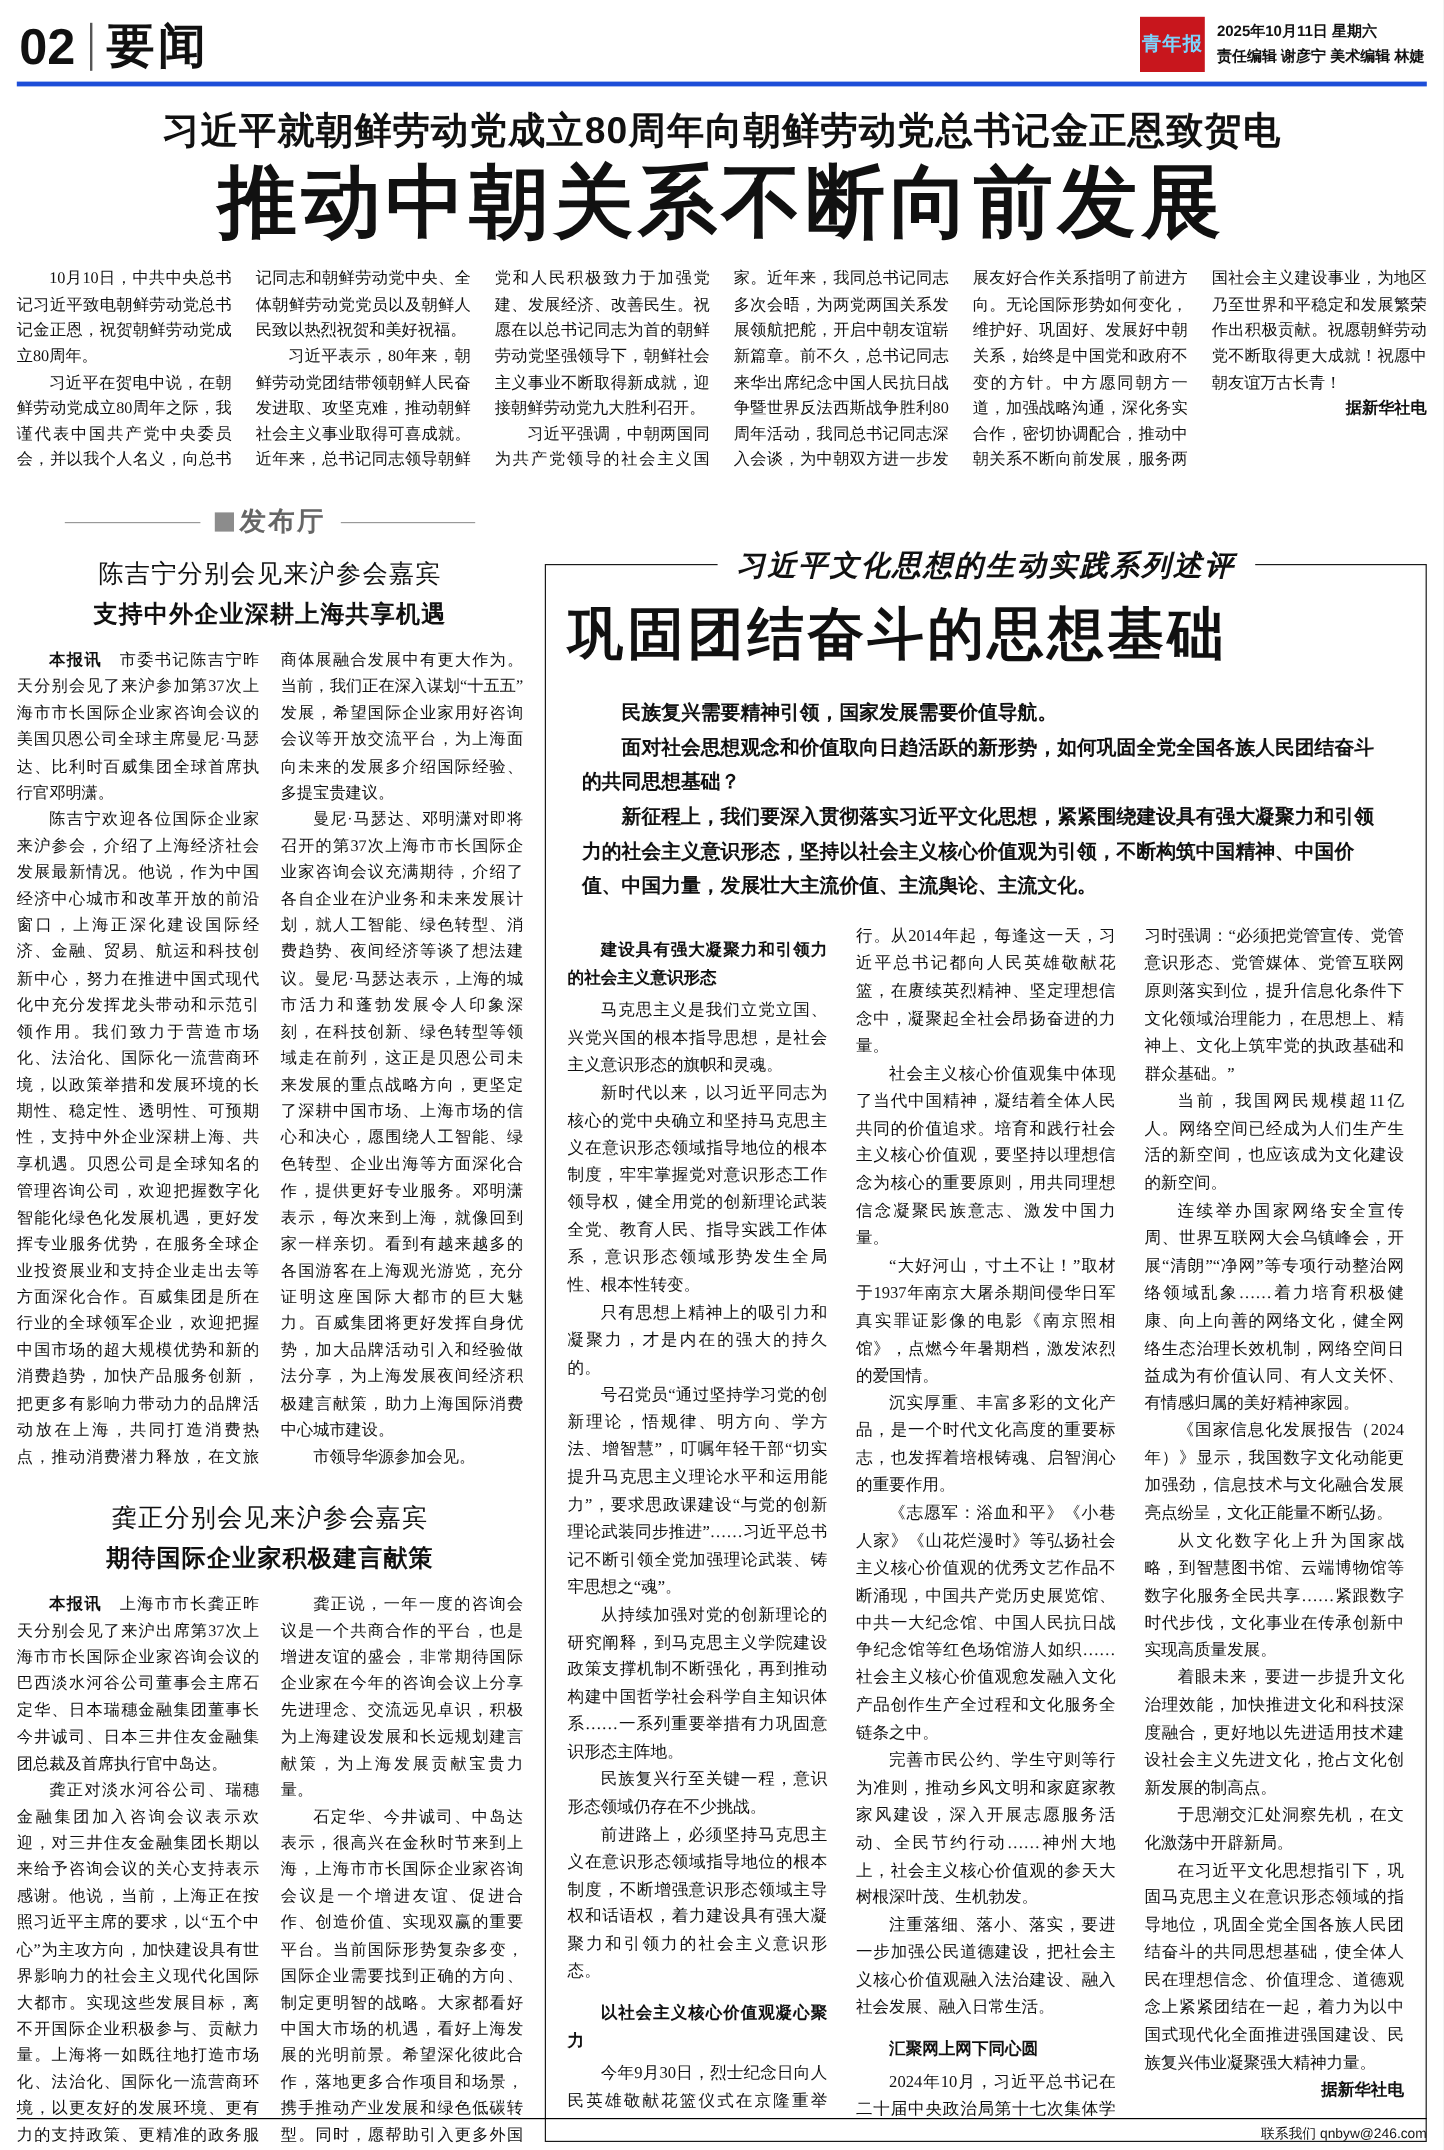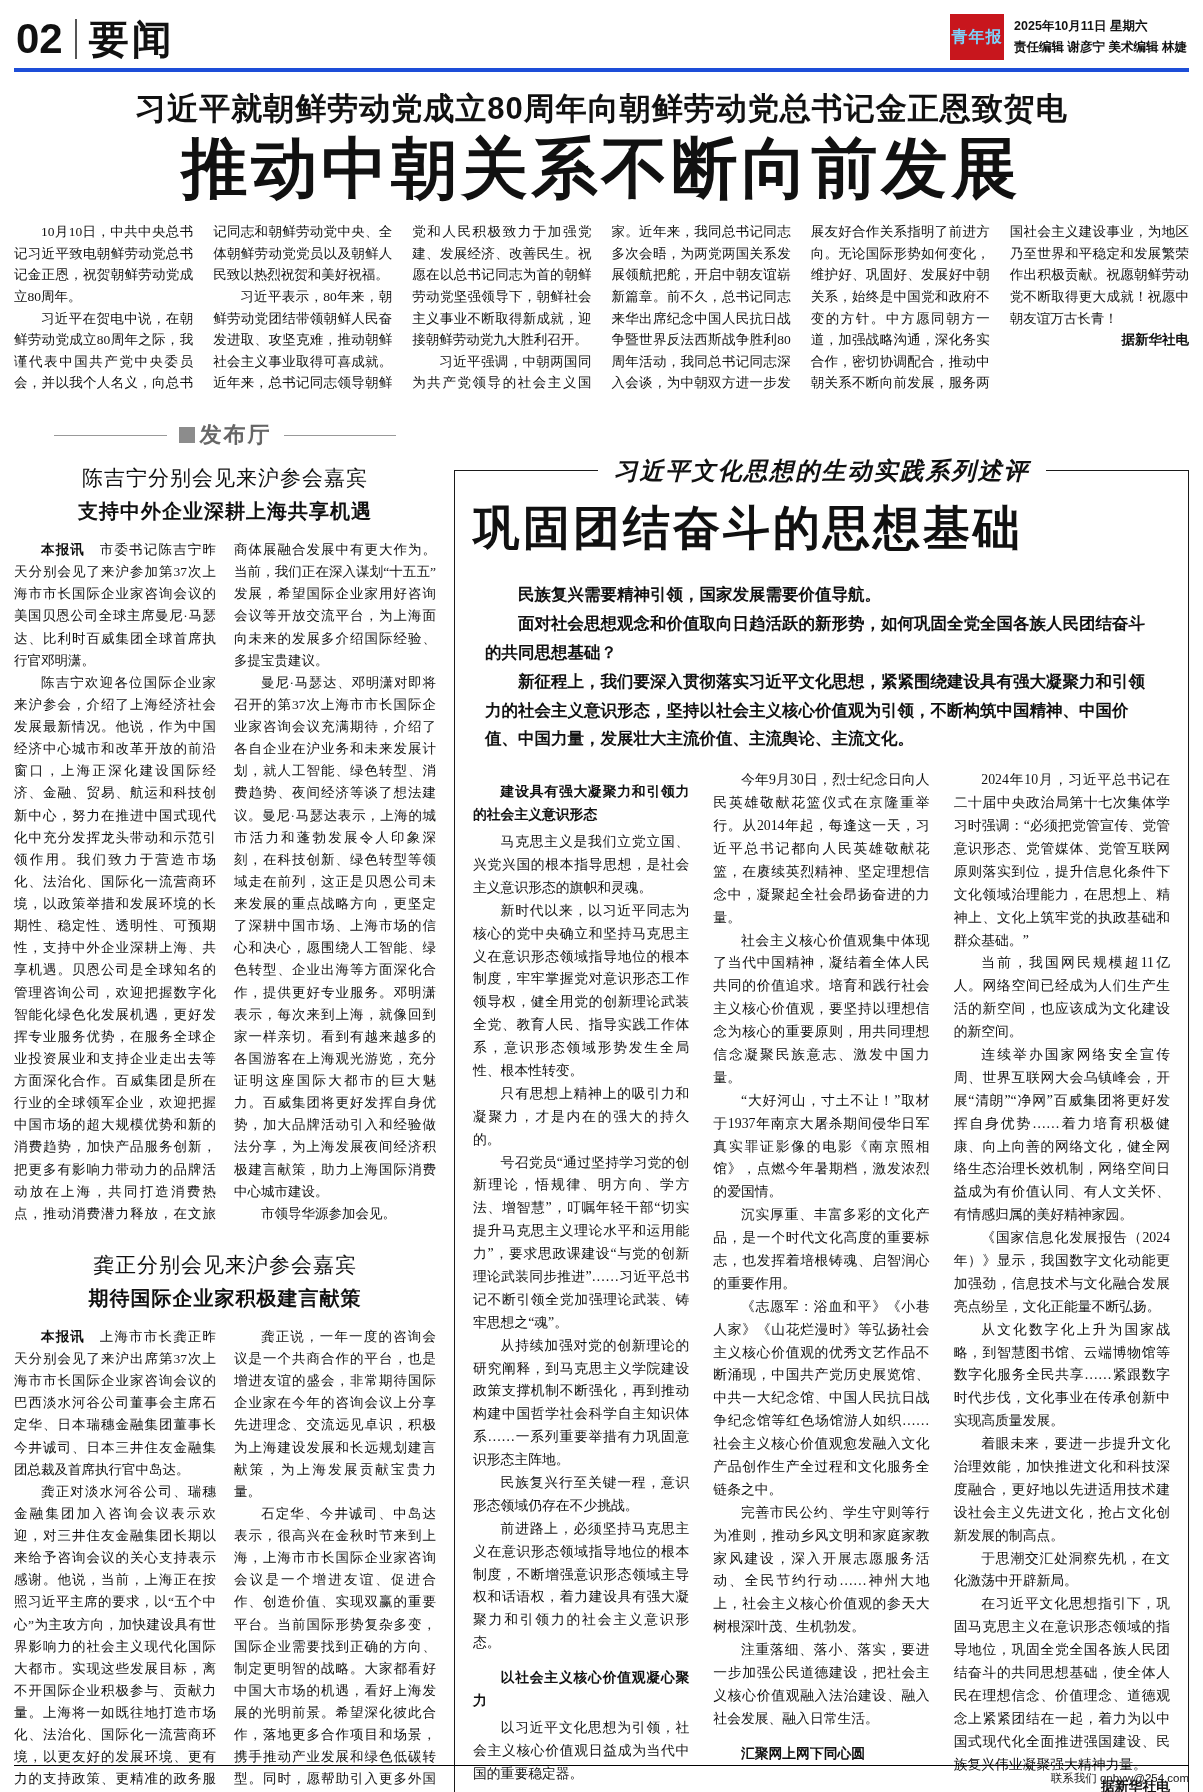--- a/index.html
+++ b/index.html
@@ -151,39 +151,38 @@
         <div class="feature-body">
             <p class="subhead">建设具有强大凝聚力和引领力的社会主义意识形态</p>
             <p class="p">马克思主义是我们立党立国、兴党兴国的根本指导思想，是社会主义意识形态的旗帜和灵魂。</p>
             <p class="p">新时代以来，以习近平同志为核心的党中央确立和坚持马克思主义在意识形态领域指导地位的根本制度，牢牢掌握党对意识形态工作领导权，健全用党的创新理论武装全党、教育人民、指导实践工作体系，意识形态领域形势发生全局性、根本性转变。</p>
             <p class="p">只有思想上精神上的吸引力和凝聚力，才是内在的强大的持久的。</p>
             <p class="p">号召党员“通过坚持学习党的创新理论，悟规律、明方向、学方法、增智慧”，叮嘱年轻干部“切实提升马克思主义理论水平和运用能力”，要求思政课建设“与党的创新理论武装同步推进”……习近平总书记不断引领全党加强理论武装、铸牢思想之“魂”。</p>
             <p class="p">从持续加强对党的创新理论的研究阐释，到马克思主义学院建设政策支撑机制不断强化，再到推动构建中国哲学社会科学自主知识体系……一系列重要举措有力巩固意识形态主阵地。</p>
             <p class="p">民族复兴行至关键一程，意识形态领域仍存在不少挑战。</p>
             <p class="p">前进路上，必须坚持马克思主义在意识形态领域指导地位的根本制度，不断增强意识形态领域主导权和话语权，着力建设具有强大凝聚力和引领力的社会主义意识形态。</p>
             <p class="subhead">以社会主义核心价值观凝心聚力</p>
-            <p class="p">以习近平文化思想为引领，社会主义核心价值观日益成为当代中国的重要稳定器。</p>
             <p class="p">今年9月30日，烈士纪念日向人民英雄敬献花篮仪式在京隆重举行。从2014年起，每逢这一天，习近平总书记都向人民英雄敬献花篮，在赓续英烈精神、坚定理想信念中，凝聚起全社会昂扬奋进的力量。</p>
             <p class="p">社会主义核心价值观集中体现了当代中国精神，凝结着全体人民共同的价值追求。培育和践行社会主义核心价值观，要坚持以理想信念为核心的重要原则，用共同理想信念凝聚民族意志、激发中国力量。</p>
             <p class="p">“大好河山，寸土不让！”取材于1937年南京大屠杀期间侵华日军真实罪证影像的电影《南京照相馆》，点燃今年暑期档，激发浓烈的爱国情。</p>
             <p class="p">沉实厚重、丰富多彩的文化产品，是一个时代文化高度的重要标志，也发挥着培根铸魂、启智润心的重要作用。</p>
             <p class="p">《志愿军：浴血和平》《小巷人家》《山花烂漫时》等弘扬社会主义核心价值观的优秀文艺作品不断涌现，中国共产党历史展览馆、中共一大纪念馆、中国人民抗日战争纪念馆等红色场馆游人如织……社会主义核心价值观愈发融入文化产品创作生产全过程和文化服务全链条之中。</p>
             <p class="p">完善市民公约、学生守则等行为准则，推动乡风文明和家庭家教家风建设，深入开展志愿服务活动、全民节约行动……神州大地上，社会主义核心价值观的参天大树根深叶茂、生机勃发。</p>
             <p class="p">注重落细、落小、落实，要进一步加强公民道德建设，把社会主义核心价值观融入法治建设、融入社会发展、融入日常生活。</p>
             <p class="subhead">汇聚网上网下同心圆</p>
             <p class="p">2024年10月，习近平总书记在二十届中央政治局第十七次集体学习时强调：“必须把党管宣传、党管意识形态、党管媒体、党管互联网原则落实到位，提升信息化条件下文化领域治理能力，在思想上、精神上、文化上筑牢党的执政基础和群众基础。”</p>
             <p class="p">当前，我国网民规模超11亿人。网络空间已经成为人们生产生活的新空间，也应该成为文化建设的新空间。</p>
-            <p class="p">连续举办国家网络安全宣传周、世界互联网大会乌镇峰会，开展“清朗”“净网”百威集团将更好发挥自身优势……着力培育积极健康、向上向善的网络文化，健全网络生态治理长效机制，网络空间日益成为有价值认同、有人文关怀、有情感归属的美好精神家园。</p>
+            <p class="p">连续举办国家网络安全宣传周、世界互联网大会乌镇峰会，开展“清朗”“净网”等专项行动整治网络领域乱象……着力培育积极健康、向上向善的网络文化，健全网络生态治理长效机制，网络空间日益成为有价值认同、有人文关怀、有情感归属的美好精神家园。</p>
             <p class="p">《国家信息化发展报告（2024年）》显示，我国数字文化动能更加强劲，信息技术与文化融合发展亮点纷呈，文化正能量不断弘扬。</p>
             <p class="p">从文化数字化上升为国家战略，到智慧图书馆、云端博物馆等数字化服务全民共享……紧跟数字时代步伐，文化事业在传承创新中实现高质量发展。</p>
             <p class="p">着眼未来，要进一步提升文化治理效能，加快推进文化和科技深度融合，更好地以先进适用技术建设社会主义先进文化，抢占文化创新发展的制高点。</p>
             <p class="p">于思潮交汇处洞察先机，在文化激荡中开辟新局。</p>
             <p class="p">在习近平文化思想指引下，巩固马克思主义在意识形态领域的指导地位，巩固全党全国各族人民团结奋斗的共同思想基础，使全体人民在理想信念、价值理念、道德观念上紧紧团结在一起，着力为以中国式现代化全面推进强国建设、民族复兴伟业凝聚强大精神力量。</p>
             <p class="byline">据新华社电</p>
           </div>
       </div>
     </div>
   </div>
 
   <div class="footer">
-    <span>联系我们 qnbyw@254.com</span>
+    <span>联系我们 qnbyw@246.com</span>
   </div>
 </div>
 
 </body></html>

